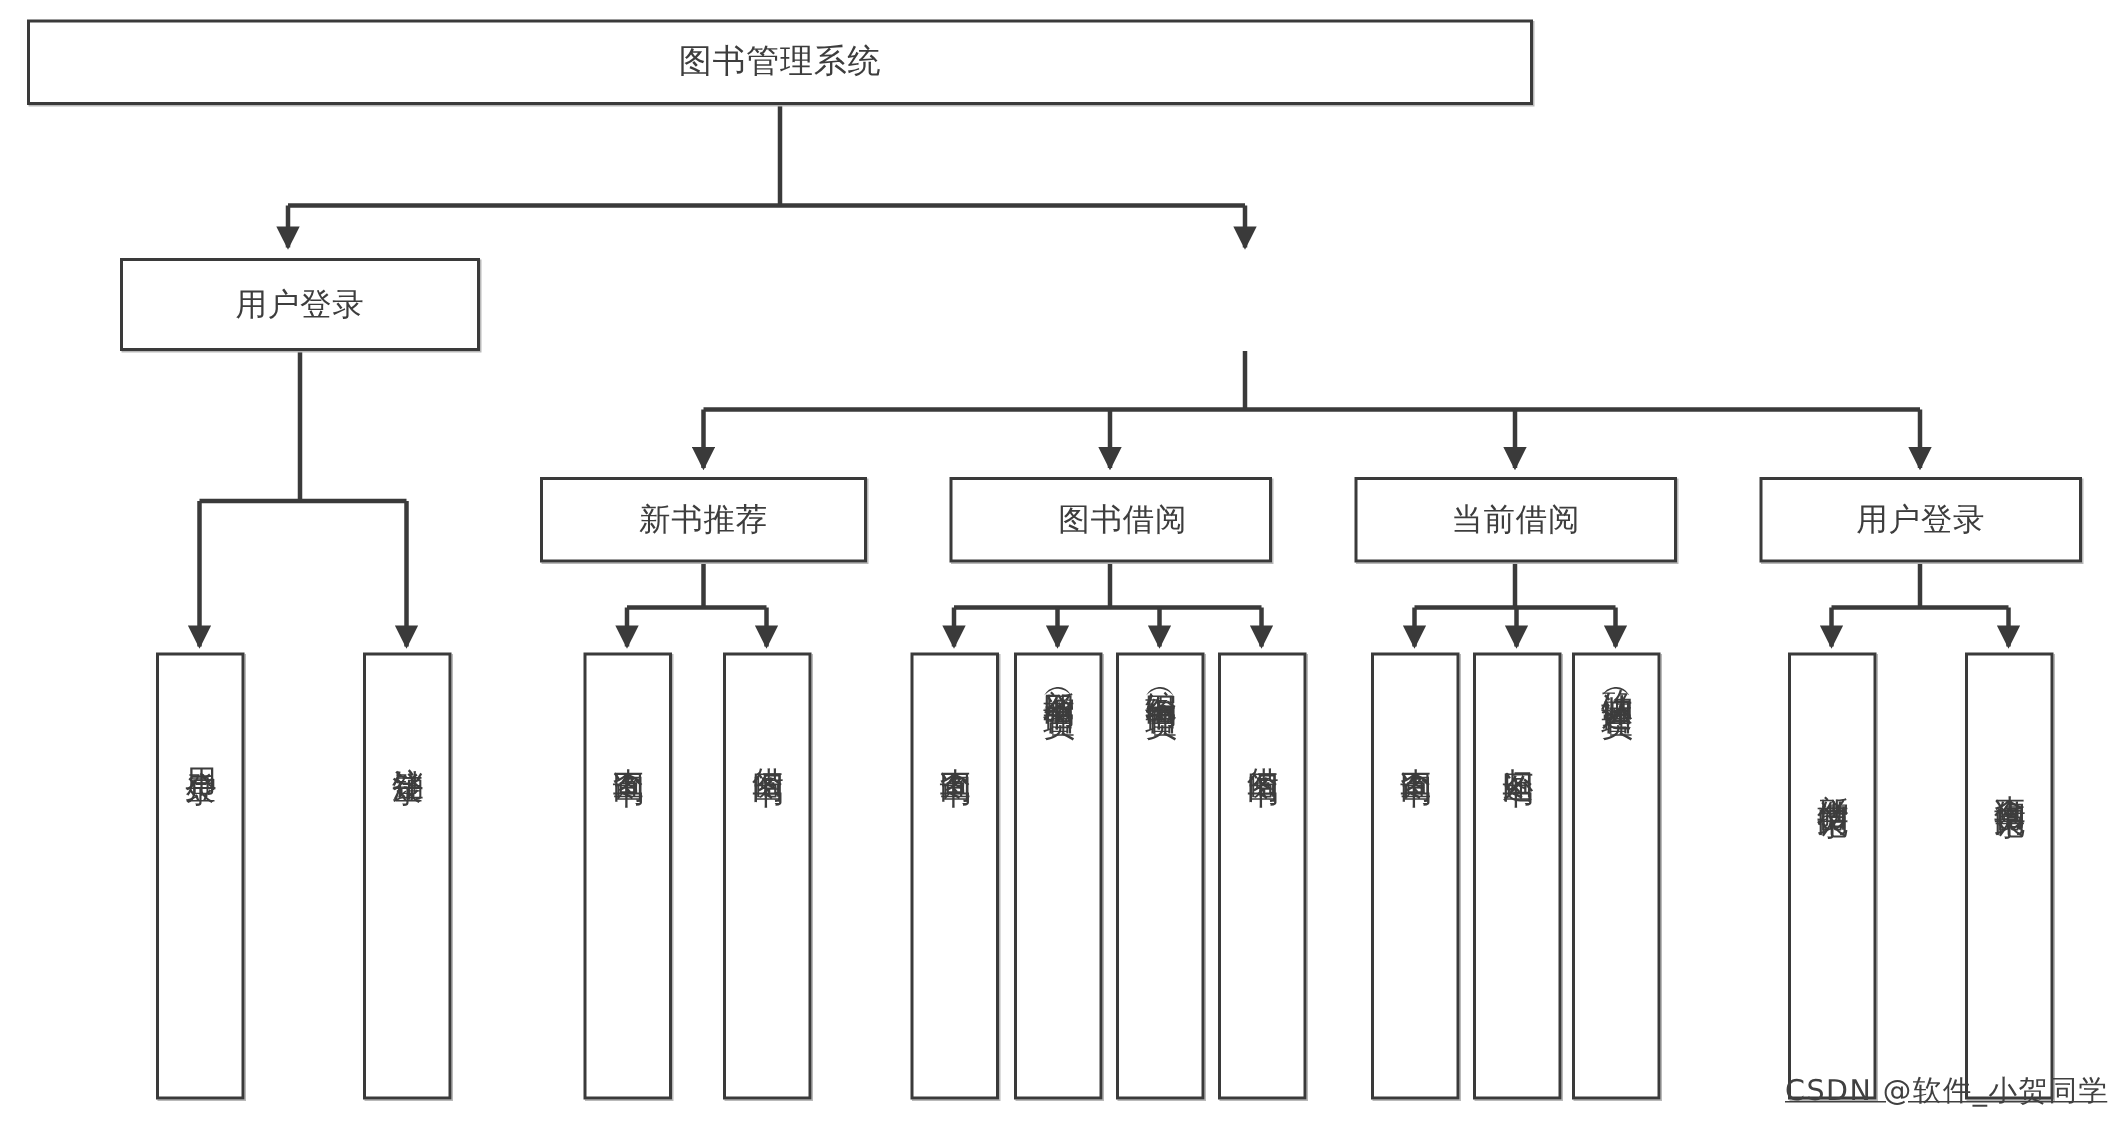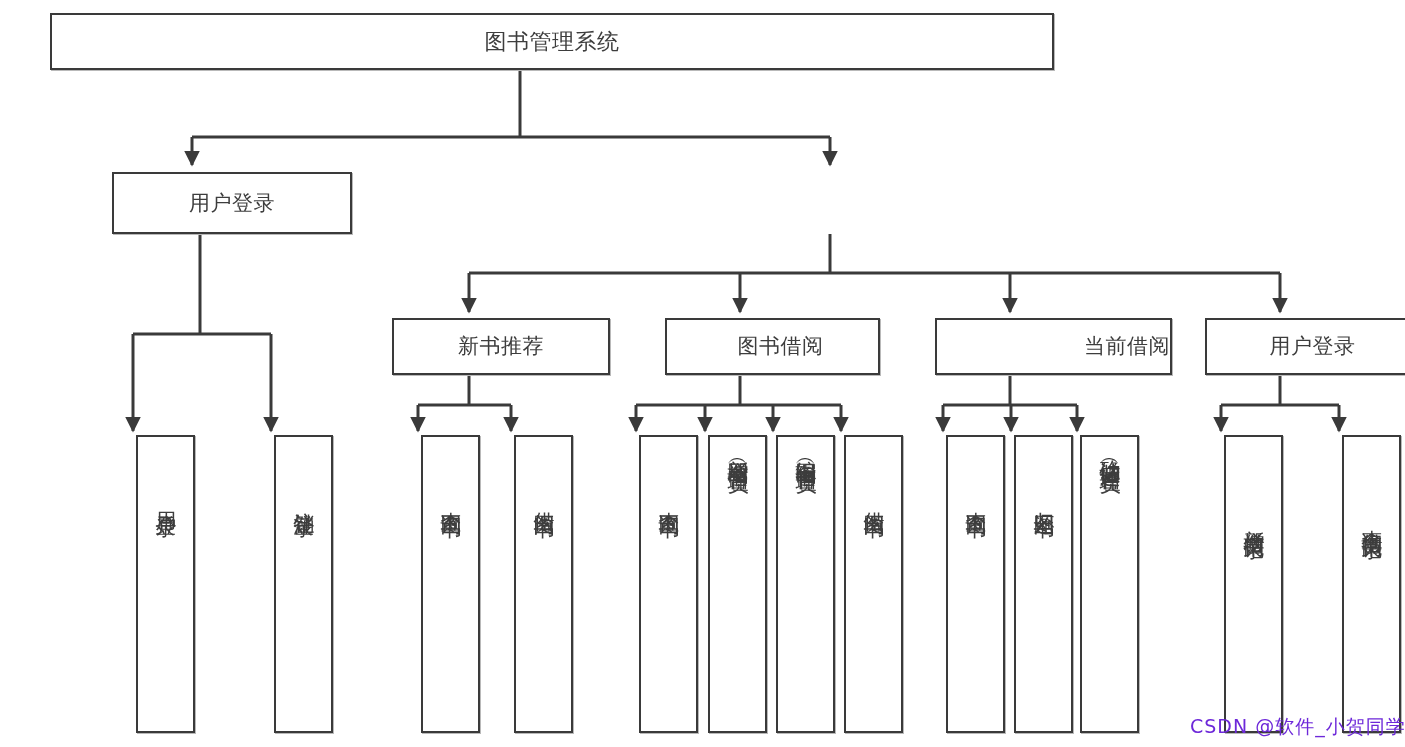--- a/index.html
+++ b/index.html
@@ -29,21 +29,20 @@
     position: absolute;
     box-sizing: border-box;
     background: #ffffff;
     border: 2px solid #3a3a3a;
     box-shadow: 1px 1px 0 #b9b9b9;
     display: flex;
     align-items: center;
     justify-content: center;
     color: #3d3d3d;
     z-index: 3;
-    margin-left: 32px;
   }
   .node-label {
     display: block;
     text-align: center;
     color: #3d3d3d;
     line-height: 1.08;
     letter-spacing: 0.5px;
   }
   .node.horizontal .node-label {
     font-size: 21px;
@@ -66,26 +65,27 @@
     white-space: nowrap;
   }
   .node.vertical.mid .node-label {
     margin-top: 52px;
   }
   .node.vertical.midshort .node-label {
     margin-top: 70px;
   }
   .watermark {
     position: absolute;
-    color: #6d28d9;
+    color: #404040;
     font-size: 19px;
     letter-spacing: 1px;
     white-space: nowrap;
     z-index: 5;
     pointer-events: none;
+    text-decoration: underline;
   }
 </style>
 </head>
 <body>
 
 <div id="diagram-root">
 
   <svg id="edge-layer" viewBox="0 0 1405 747" xmlns="http://www.w3.org/2000/svg">
     <defs>
       <marker id="arrow" viewBox="0 0 10 10" refX="9" refY="5" markerWidth="5.2" markerHeight="5.2" orient="auto-start-reverse">
@@ -143,21 +143,21 @@
   <div class="node horizontal" style="left:80px; top:172px; width:240px; height:62px;">
     <span class="node-label">用户登录</span>
   </div>
 
   <div class="node horizontal" style="left:360px; top:318px; width:218px; height:57px;">
     <span class="node-label">新书推荐</span>
   </div>
   <div class="node horizontal" style="left:633px; top:318px; width:215px; height:57px;padding-left:16px;">
     <span class="node-label">图书借阅</span>
   </div>
-  <div class="node horizontal" style="left:903px; top:318px; width:237px; height:57px;justify-content:flex-end;">
+  <div class="node horizontal" style="left:903px; top:318px; width:215px; height:57px;">
     <span class="node-label">当前借阅</span>
   </div>
   <div class="node horizontal" style="left:1173px; top:318px; width:215px; height:57px;">
     <span class="node-label">用户登录</span>
   </div>
 
   <div class="node vertical mid" style="left:104px; top:435px; width:59px; height:298px;">
     <span class="node-label">用户登录</span>
   </div>
   <div class="node vertical mid" style="left:242px; top:435px; width:59px; height:298px;">

